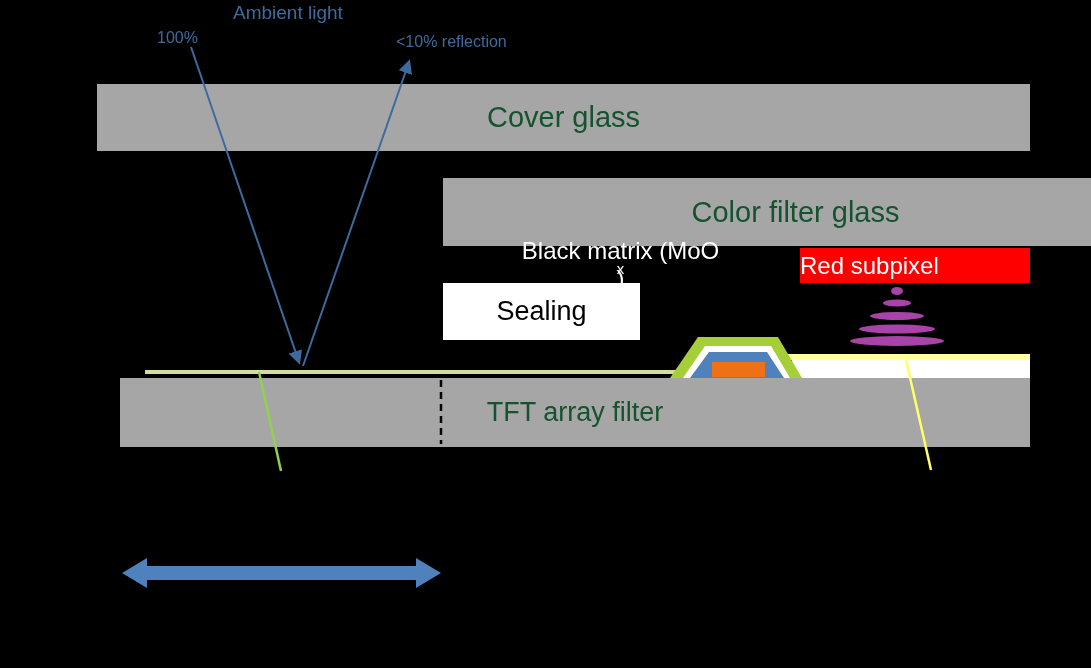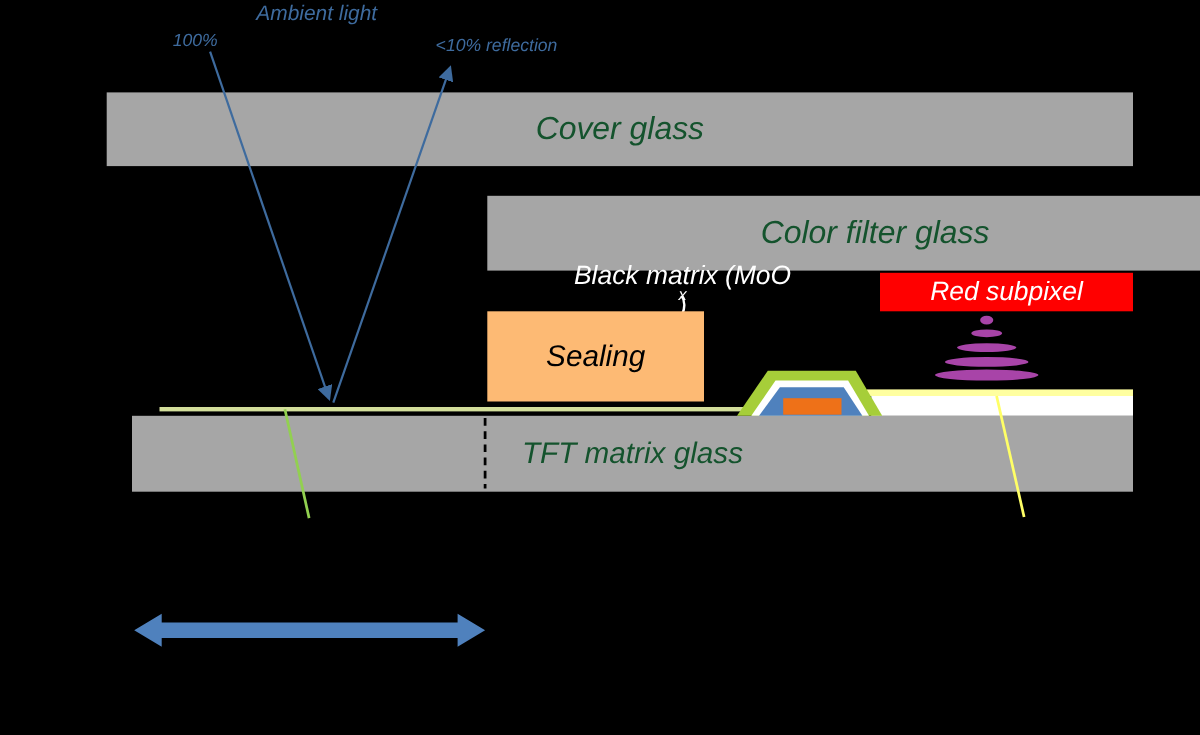--- a/index.html
+++ b/index.html
@@ -4,37 +4,36 @@
 <style>
   * { margin: 0; padding: 0; box-sizing: border-box; }
   html, body { background: #000; }
   .canvas {
     position: relative;
     width: 1091px;
     height: 668px;
     background: #000;
     overflow: hidden;
     font-family: "Liberation Sans", sans-serif;
-    font-style: italic;
   }
   .bar {
     position: absolute;
     background: #a6a6a6;
     color: #14532d;
     display: flex;
     align-items: center;
     justify-content: center;
   }
   .bar-cover   { left: 97px;  top: 84px;  width: 933px; height: 67px; font-size: 29px; }
   .bar-cfglass { left: 443px; top: 178px; width: 705px; height: 68px; font-size: 29px; }
   .bar-tft     { left: 120px; top: 378px; width: 910px; height: 69px; font-size: 27px; }
   .sealing-box {
     position: absolute;
-    left: 443px; top: 283px; width: 197px; height: 82px;
-    background: #fdba74;
+    left: 443px; top: 283px; width: 197px; height: 57px;
+    background: #ffffff;
     color: #000;
     font-size: 27px;
     display: flex; align-items: center; justify-content: center; text-align: right;
   }
   .black-matrix {
     position: absolute;
     left: 443px; top: 247px; width: 355px; height: 36px;
     color: #fff;
     font-size: 24px;
     display: flex; align-items: center; justify-content: center; flex-direction: column;
@@ -44,21 +43,21 @@
     position: relative;
     bottom: -0.25em;
     line-height: 0;
   }
   .red-subpixel {
     position: absolute;
     left: 800px; top: 248px; width: 230px; height: 35px;
     background: #ff0000;
     color: #fff;
     font-size: 24px;
-    display: flex; align-items: center; justify-content: center;
+    display: flex; align-items: center; 
   }
   .ann { position: absolute; color: #3e6b9e; white-space: nowrap; }
   .ann-ambient { left: 233px; top: 2px;  font-size: 19px; }
   .ann-pct     { left: 157px; top: 29px; font-size: 16px; text-align: right; }
   .ann-refl    { left: 396px; top: 33px; font-size: 16px; }
   .overlay {
     position: absolute;
     left: 0; top: 0;
     width: 1091px; height: 668px;
     pointer-events: none;
@@ -73,21 +72,21 @@
   <div class="ann ann-pct">100%</div>
   <div class="ann ann-refl">&lt;10% reflection</div>
 
   <div class="bar bar-cover">
     <span>Cover glass</span>
   </div>
   <div class="bar bar-cfglass">
     <span>Color filter glass</span>
   </div>
   <div class="bar bar-tft">
-    <span>TFT matrix glass</span>
+    <span>TFT array filter</span>
   </div>
 
   <div class="black-matrix">
     <span>Black matrix (MoO</span>
       <sub>x</sub>
       <span>)</span>
   </div>
 
   <div class="red-subpixel">
     <span>Red subpixel</span>

